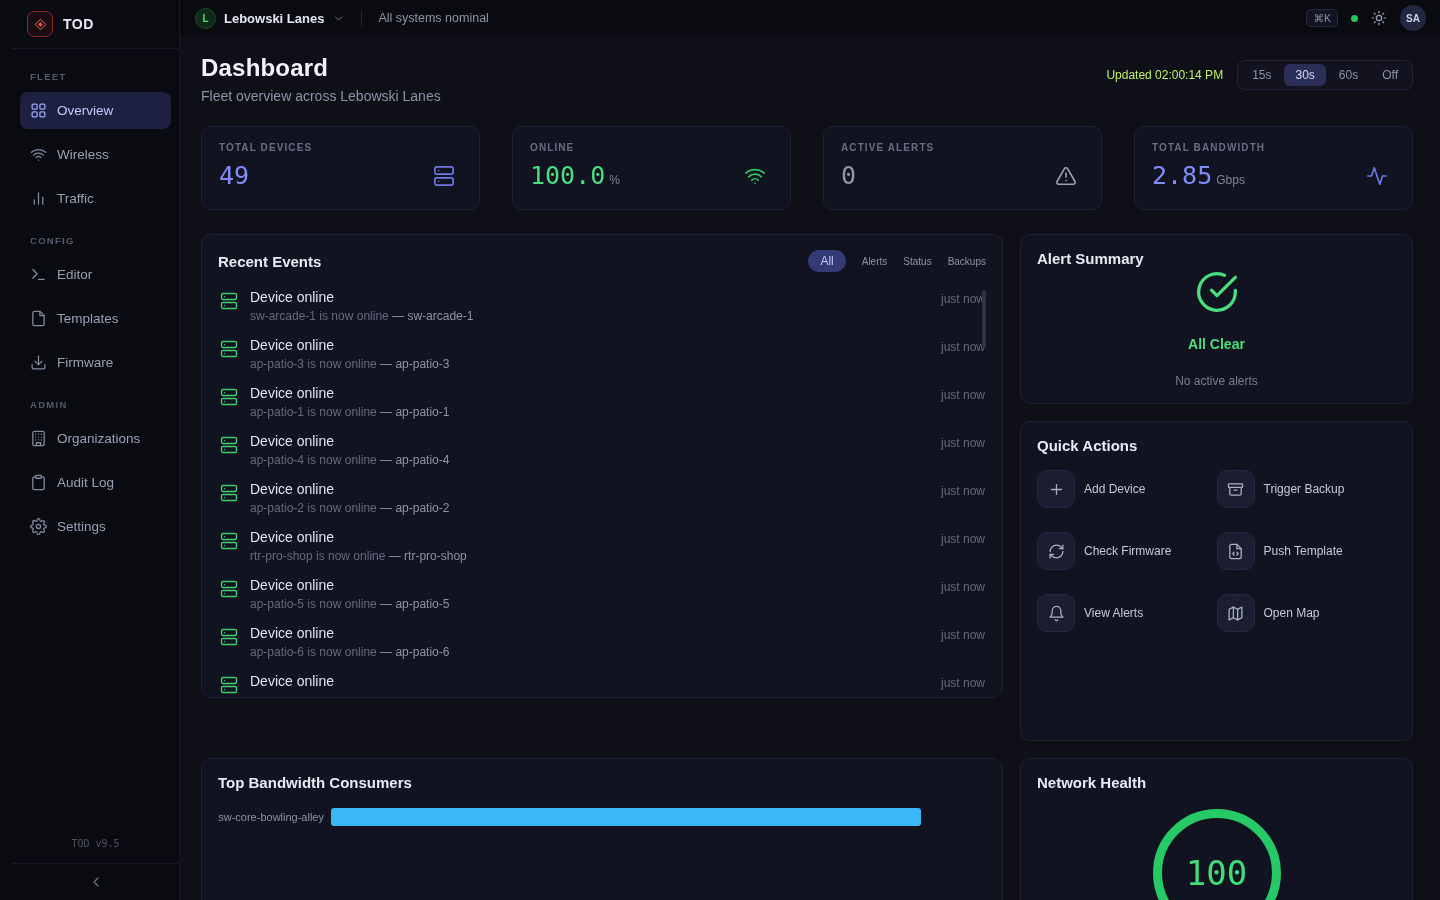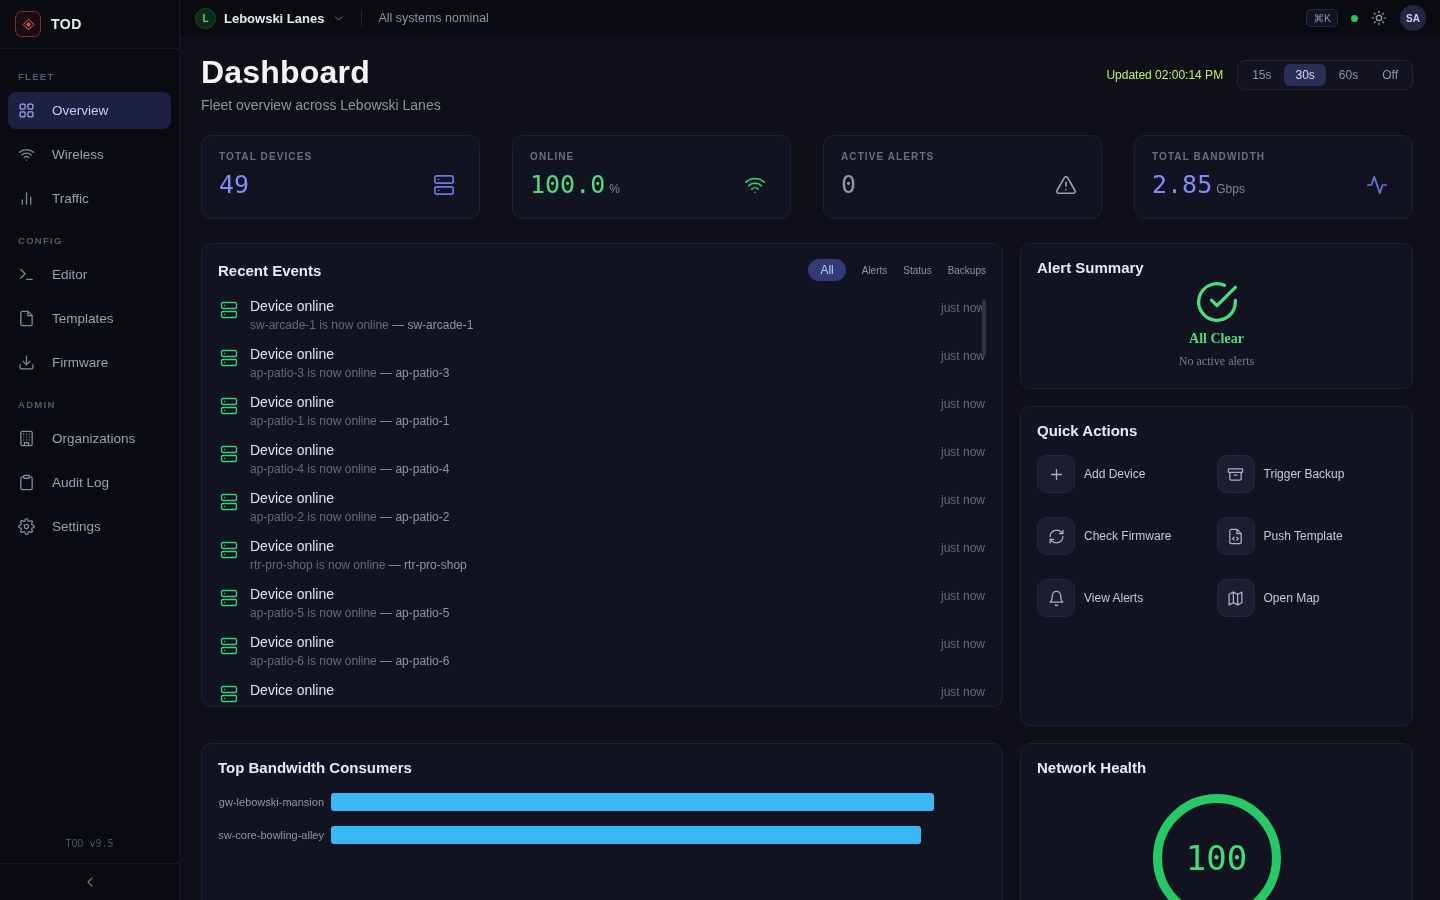--- a/index.html
+++ b/index.html
@@ -2,32 +2,32 @@
 <html><head>
 <meta charset="utf-8">
 <style>
   * { margin:0; padding:0; box-sizing:border-box; }
   html,body { width:1440px; height:900px; overflow:hidden; background:#0a0b11;
     font-family:"Liberation Sans",sans-serif; color:#e2e8f0; }
   .app { display:flex; width:1440px; height:900px; }
 
   
   .sidebar { width:180px; flex:0 0 180px; background:#0a0b11; border-right:1px solid #171828;
-    display:flex; flex-direction:column; }
+    display:flex; flex-direction:column;padding-left:12px; }
   .logo-row { height:49px; flex:0 0 49px; display:flex; align-items:center; gap:10px; padding:0 15px;
     border-bottom:1px solid #171828; }
   .logo-box { width:26px; height:26px; border:1px solid #8b2b2b; border-radius:7px; background:#170d12;
     display:flex; align-items:center; justify-content:center; }
   .logo-box svg { width:15px; height:15px; }
   .logo-text { font-size:14px; font-weight:700; letter-spacing:.5px; color:#e8ebf4; }
   .side-nav { flex:1; padding:22px 8px 0; overflow:hidden; }
   .section-label { font-size:9.5px; letter-spacing:1.3px; color:#545a6e; padding:0 10px;
     margin:18px 0 10px; font-weight:700; }
   .section-label.first { margin-top:0; }
-  .side-item { display:flex; align-items:center; gap:17px; height:37px; padding:0 10px;
+  .side-item { display:flex; align-items:center; gap:10px; height:37px; padding:0 10px;
     border-radius:8px; color:#98a0b3; font-size:13.5px; cursor:pointer; margin-bottom:7px; }
   .side-item .s-icon { width:17px; height:17px; color:#828aa0; flex:0 0 17px; }
   .side-item.active { background:#1d2040; color:#c3cafd; }
   .side-item.active .s-icon { color:#9aa5f5; }
   .s-icon svg, .icon svg, .qa-icon svg, .stat-icon svg, .event-icon svg, .alert-check svg { width:100%; height:100%; display:block; }
   .side-version { font-family:"DejaVu Sans Mono",monospace; font-size:10px; color:#4c5164;
     text-align:center; padding-bottom:14px; }
   .side-collapse { height:37px; flex:0 0 37px; border-top:1px solid #171828; display:flex;
     align-items:center; justify-content:center; color:#6b7285; cursor:pointer; }
   .side-collapse .icon { width:16px; height:16px; }
@@ -47,21 +47,21 @@
   .kbd { font-size:10.5px; color:#8b93a7; border:1px solid #272940; background:#131422;
     border-radius:5px; padding:2px 6px; }
   .status-dot { width:7px; height:7px; border-radius:50%; background:#22c55e; }
   .theme-toggle { width:16px; height:16px; color:#9aa1b5; cursor:pointer; }
   .user-avatar { width:26px; height:26px; border-radius:50%; background:#232740; color:#ccd2ea;
     font-size:10px; font-weight:700; display:flex; align-items:center; justify-content:center; cursor:pointer; }
 
   
   .content { flex:1; background:#0e0f17; padding:18px 27px 0 21px; overflow:hidden; }
   .page-head { display:flex; align-items:flex-start; justify-content:space-between; }
-  .page-title { font-size:32px; font-weight:700; color:#f2f4f9; letter-spacing:.2px; }
+  .page-title { font-size:24px; font-weight:700; color:#f2f4f9; letter-spacing:.2px; }
   .page-subtitle { font-size:14px; color:#8b93a7; margin-top:6px; }
   .head-right { display:flex; align-items:center; gap:14px; margin-top:6px; }
   .updated { font-size:12px; color:#bef264;margin-left:21px; }
   .segmented { display:flex; background:#12131f; border:1px solid #23243a; border-radius:8px;
     padding:3px; gap:2px; }
   .segmented button { border:0; background:transparent; color:#8b93a7; font-size:12px;
     font-family:inherit; padding:4px 11px; border-radius:6px; cursor:pointer; }
   .segmented button.active { background:#2b2e57; color:#d6dafd; }
 
   .stats-row { display:grid; grid-template-columns:repeat(4,1fr); gap:32px; margin-top:22px; }
@@ -89,22 +89,22 @@
   .event-icon { width:18px; height:18px; color:#3fce71; margin:3px 12px 0 2px; flex:0 0 18px; }
   .event-text { flex:1; min-width:0; }
   .event-title { font-size:14px; color:#dfe4ee; font-weight:500; }
   .event-detail { font-size:12px; color:#626a7e; margin-top:4px; }
   .event-device { color:#8b93a7; }
   .event-time { font-size:12px; color:#626a7e; padding-top:3px; padding-right:1px; }
   .scroll-thumb { position:absolute; right:16px; top:55px; width:4px; height:58px; border-radius:2px;
     background:#2e3147; cursor:pointer; }
 
   .right-col { display:flex; flex-direction:column; gap:17px; }
-  .alert-card { height:146px; padding:15px 16px; display:flex; flex-direction:column; }
-  .alert-center { flex:1; display:flex; flex-direction:column; align-items:center; justify-content:center; gap:7px;font-family:Liberation Serif, serif; }
+  .alert-card { height:170px; padding:15px 16px; display:flex; flex-direction:column; }
+  .alert-center { flex:1; display:flex; flex-direction:column; align-items:center; justify-content:flex-end; gap:22px; }
   .alert-check { width:44px; height:44px; color:#4ade80; }
   .alert-status { font-size:14px; font-weight:600; color:#4ade80; }
   .alert-detail { font-size:12px; color:#767e92; }
 
   .qa-card { height:320px; padding:15px 16px; }
   .qa-grid { display:grid; grid-template-columns:1fr 1fr; margin-top:16px; row-gap:24px; }
   .qa-item { display:flex; align-items:center; gap:9px; cursor:pointer; }
   .qa-icon-box { width:38px; height:38px; border-radius:10px; background:#1b1d30; border:1px solid #242742;
     display:flex; align-items:center; justify-content:center; }
   .qa-icon { width:17px; height:17px; color:#aab1c6; }
@@ -610,26 +610,20 @@
                 <span class="qa-label">Open Map</span>
               </div>
             </div>
           </section>
         </div>
 
         <section class="card bw-card">
           <h2 class="card-title">Top Bandwidth Consumers</h2>
           <div class="bw-rows">
             <div class="bw-row">
-              <span class="bw-label">gw-lebowski-mansion</span>
-              <div class="bw-track">
-                  <div class="bw-bar" style="width: 92%;"></div>
-                </div>
-            </div>
-            <div class="bw-row">
               <span class="bw-label">sw-core-bowling-alley</span>
               <div class="bw-track">
                   <div class="bw-bar" style="width: 90%;"></div>
                 </div>
             </div>
           </div>
         </section>
 
         <section class="card nh-card">
           <h2 class="card-title">Network Health</h2>

